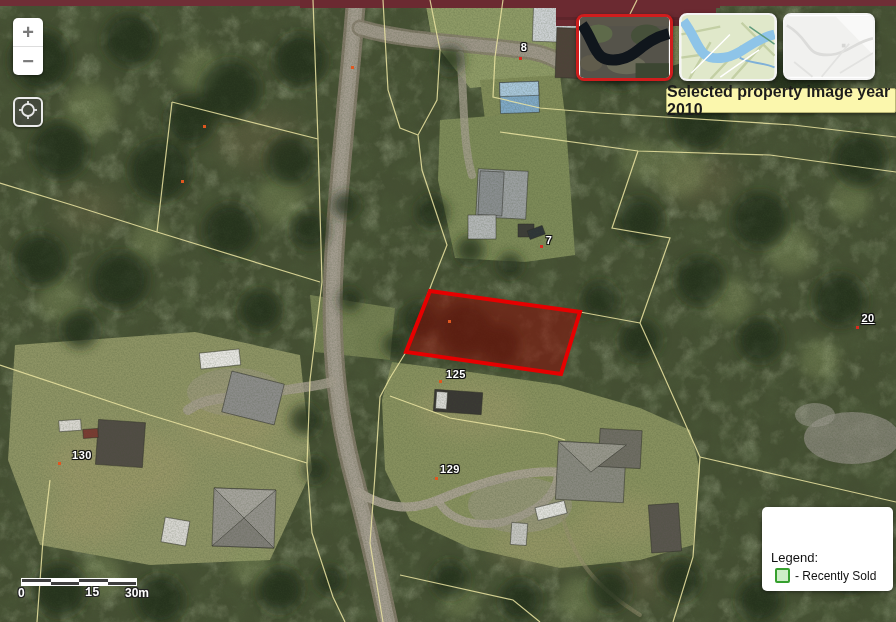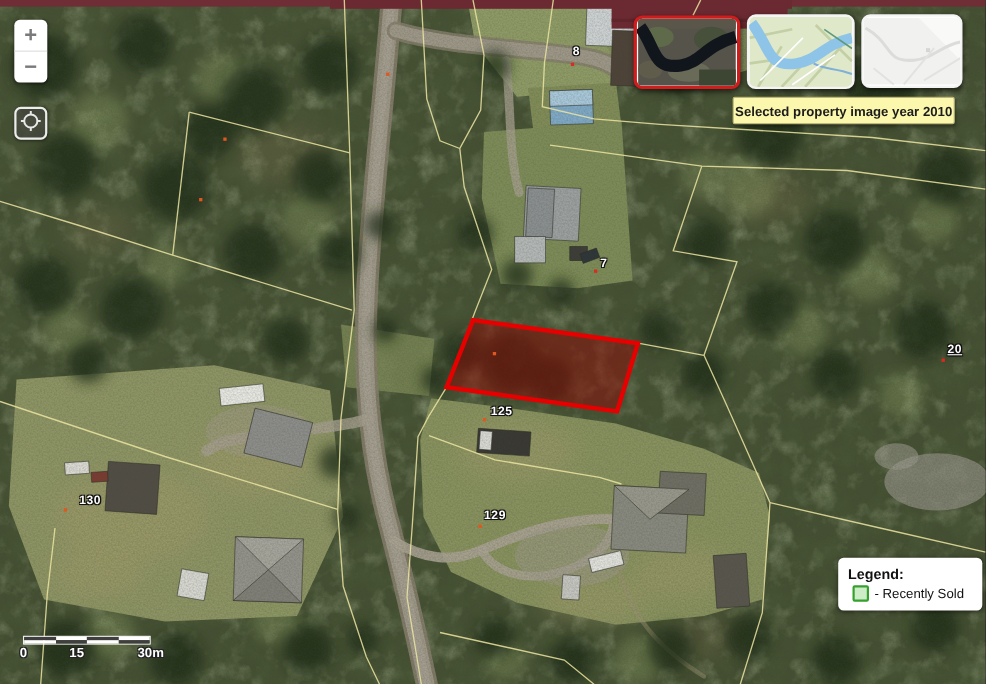--- a/index.html
+++ b/index.html
@@ -26,45 +26,45 @@
 
   
   .thumb{position:absolute;box-sizing:border-box;border-radius:8px;overflow:hidden;
     box-shadow:1px 2px 5px rgba(0,0,0,.55);cursor:pointer;background:#fff;}
   .thumb svg{display:block;}
   #thumb-aerial{left:576px;top:14px;width:97px;height:67px;border:3px solid #cf1d1d;}
   #thumb-street{left:679px;top:13px;width:98px;height:68px;border:2px solid #f4f4f4;}
   #thumb-gray{left:783px;top:13px;width:92px;height:67px;border:2px solid #f4f4f4;}
 
   
-  .tooltip{position:absolute;left:666px;top:88px;width:202px;height:25px;box-sizing:border-box;
+  .tooltip{position:absolute;left:666px;top:88px;width:230px;height:25px;box-sizing:border-box;
     background:#fbf7ad;border:1px solid #b9b575;border-radius:2px;
     display:flex;align-items:center;justify-content:center;
-    font-size:12px;font-weight:bold;color:#1c1c1c;
+    font-size:16px;font-weight:bold;color:#1c1c1c;
     box-shadow:1px 2px 3px rgba(0,0,0,.35);}
 
   
   .legend{position:absolute;left:762px;top:507px;width:131px;box-sizing:border-box;
     background:#fff;border-radius:5px;padding:7px 8px 8px 9px;
     box-shadow:0 1px 4px rgba(0,0,0,.5);color:#111;}
-  .legend-title{font-size:13px;font-weight:bold;margin-bottom:3px;}
+  .legend-title{font-size:13px;font-weight:normal;margin-bottom:3px;margin-top:36px;}
   .legend-item{display:flex;align-items:center;font-size:12px;margin-top:3px;}
   .swatch{width:11px;height:11px;border-radius:2px;margin:0 5px 0 4px;flex:none;
     box-sizing:content-box;}
   .swatch-selected{background:#f6caca;border:2px solid #c9302c;}
   .swatch-sold{background:#cdedc6;border:2px solid #36a02e;}
 
   
   .scalebar{position:absolute;left:21px;top:578px;width:116px;}
   .scalebar-bar{display:grid;grid-template-columns:repeat(4,1fr);grid-template-rows:3px 3px;
     border:1px solid #fff;width:116px;box-sizing:border-box;}
   .sb-d{background:#3f3f3f;} .sb-w{background:#fff;}
   .sb-label{position:absolute;top:8px;color:#fff;font-size:12px;font-weight:bold;
     text-shadow:-1px -1px 0 #222,1px -1px 0 #222,-1px 1px 0 #222,1px 1px 0 #222;}
-  .sb-0{left:-3px;} .sb-15{left:42px;} .sb-30{left:104px;}
+  .sb-0{left:-3px;} .sb-15{left:64px;font-family:Liberation Mono, monospace;} .sb-30{left:104px;}
 
   
   .attribution{position:absolute;right:2px;bottom:4px;text-align:right;color:#fff;line-height:1;}
   .powered-row{display:flex;align-items:center;justify-content:flex-end;gap:3px;}
   .powered-by{font-size:8px;font-weight:bold;letter-spacing:.6px;}
   .globe-dot{width:8px;height:8px;background:#fff;border-radius:50%;display:inline-block;}
   .esri-word{font-size:28px;font-weight:bold;letter-spacing:-1px;margin-top:-2px;}
 </style>
 </head>
 <body>

